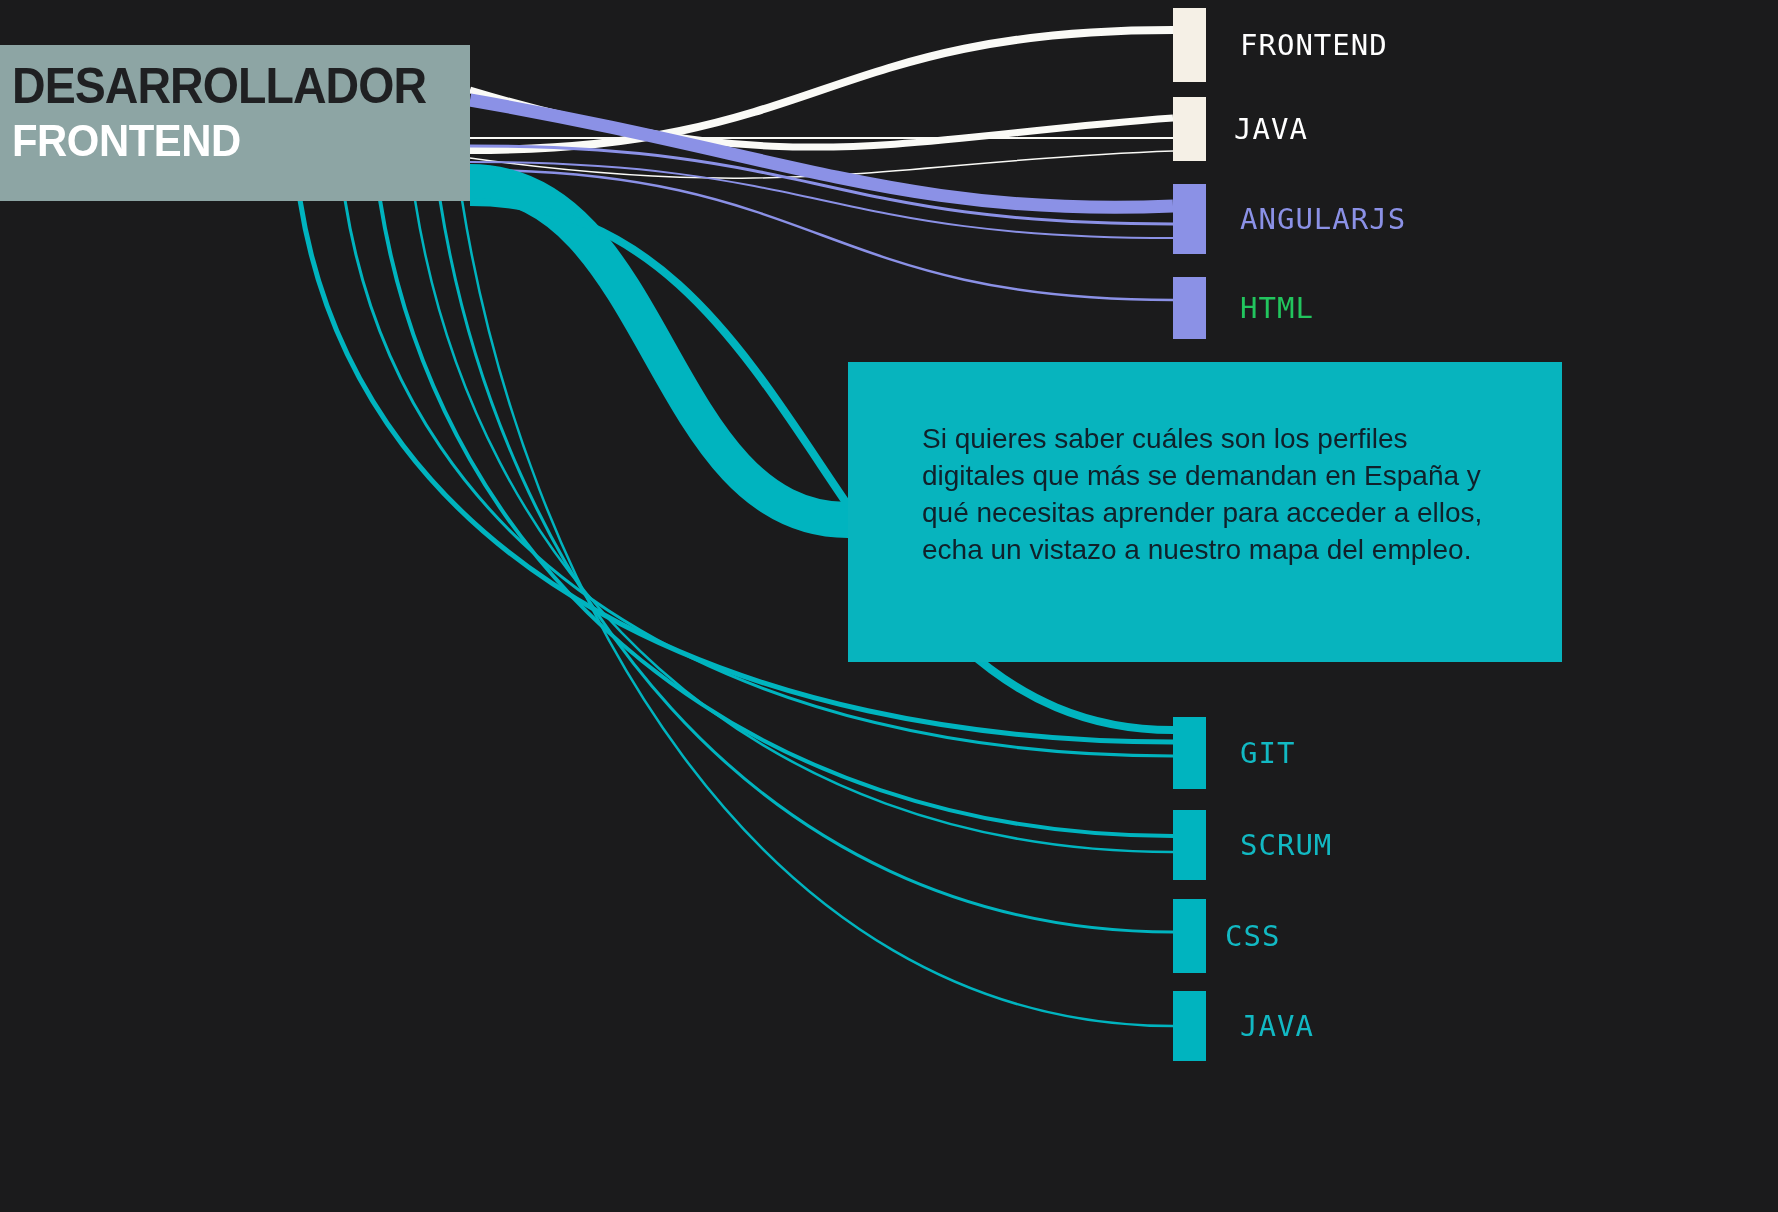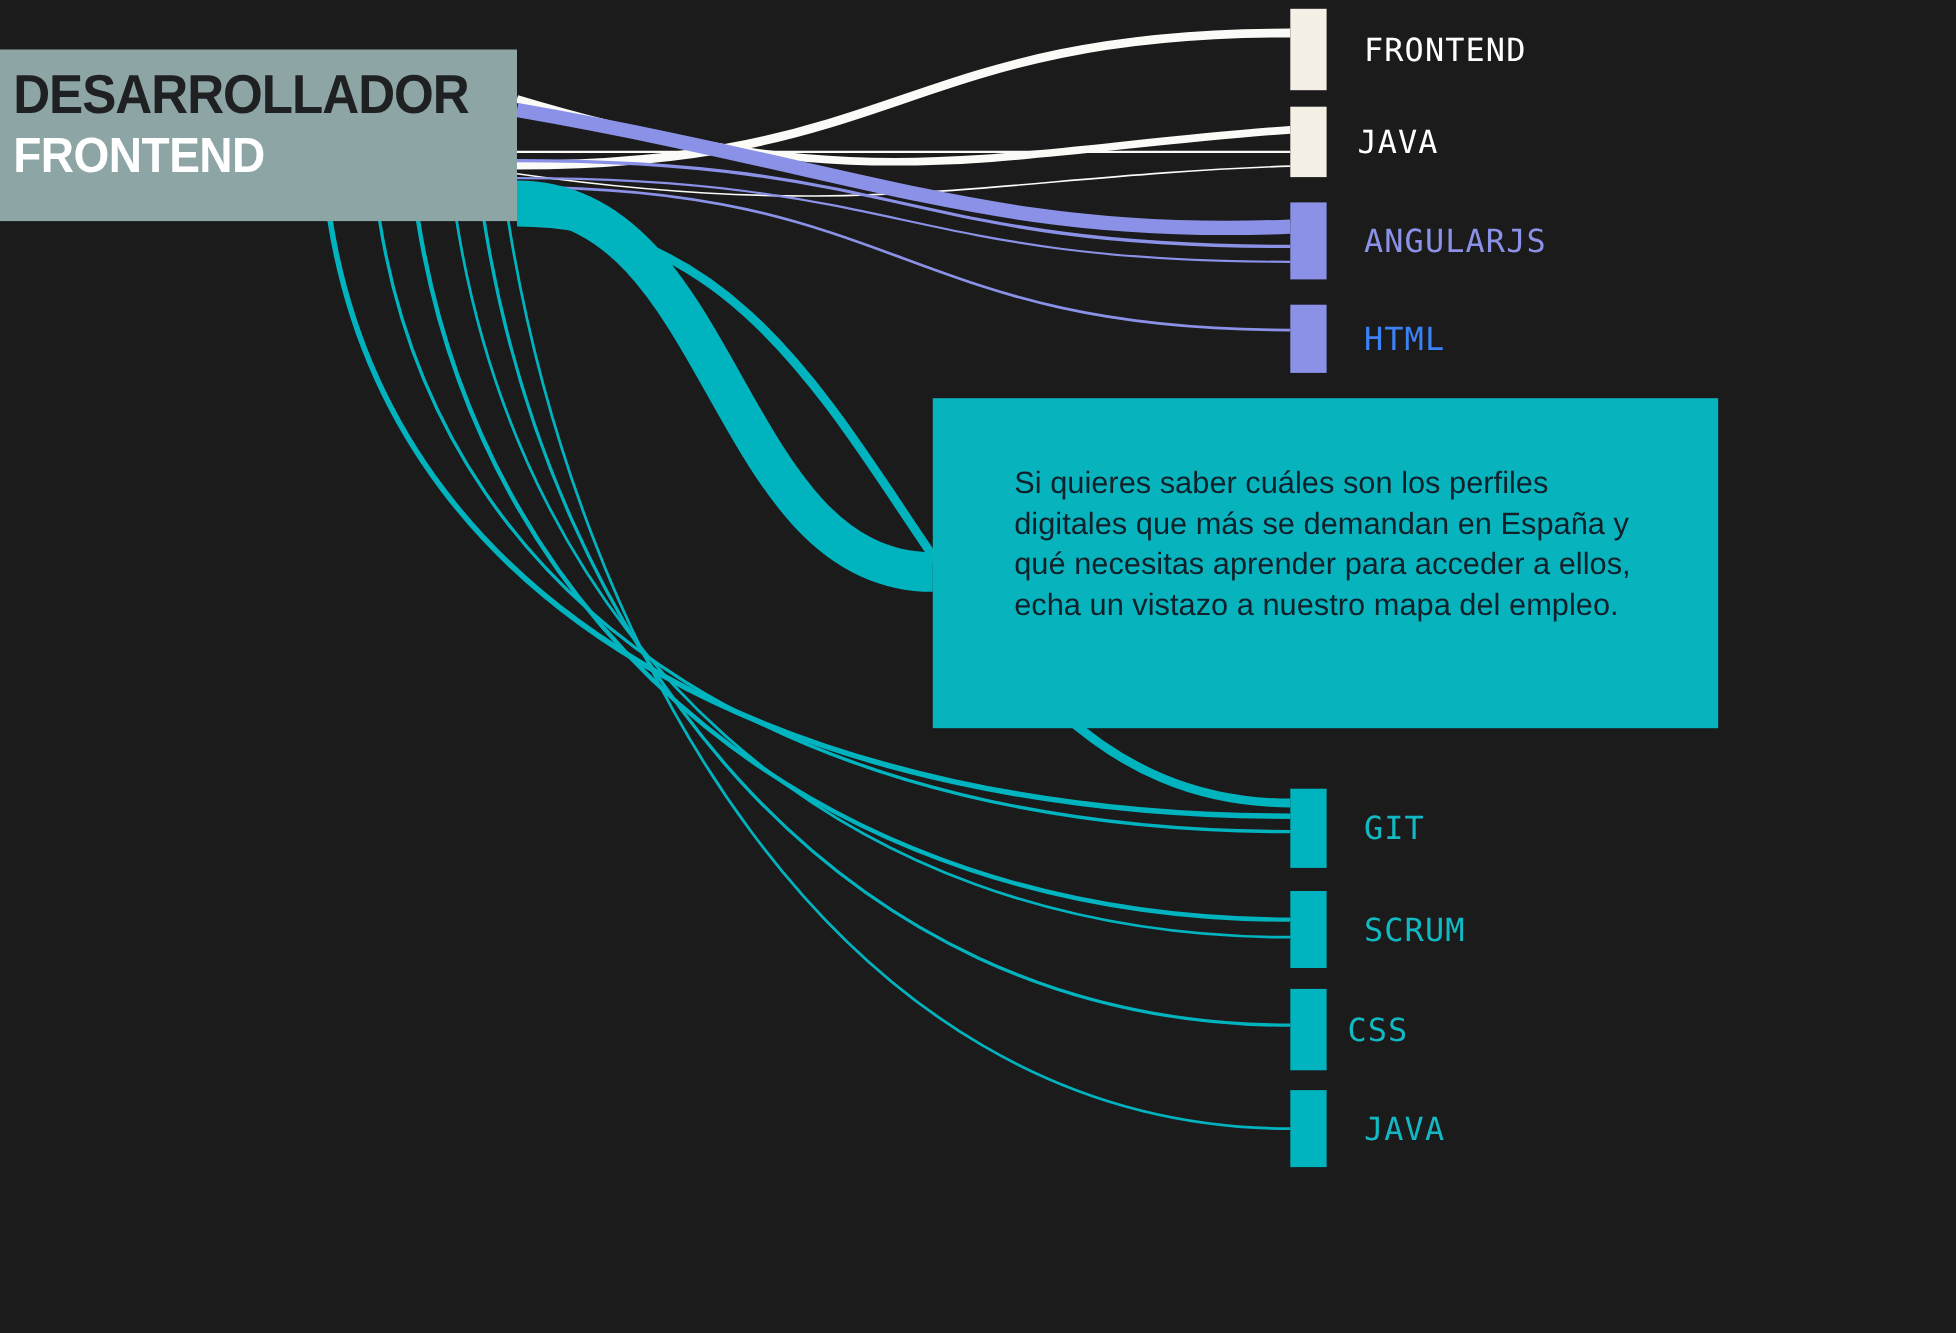--- a/index.html
+++ b/index.html
@@ -78,21 +78,21 @@
   <div class="node" style="left: 1173px; top: 97px; height: 64px;">
     <div class="bar" style="width: 33px; background: rgb(245, 240, 230);"></div>
     <div class="lbl" style="left: 61px; line-height: 64px; color: rgb(255, 255, 255);">JAVA</div>
   </div>
   <div class="node" style="left: 1173px; top: 184px; height: 70px;">
     <div class="bar" style="width: 33px; background: rgb(139, 145, 230);"></div>
     <div class="lbl" style="left: 67px; line-height: 70px; color: rgb(139, 145, 230);">ANGULARJS</div>
   </div>
   <div class="node" style="left: 1173px; top: 277px; height: 62px;">
     <div class="bar" style="width: 33px; background: rgb(139, 145, 230);"></div>
-    <div class="lbl" style="left: 67px; line-height: 62px; color: #3b82f6;">HTML</div>
+    <div class="lbl" style="left: 67px; line-height: 62px; color: #22c55e;">HTML</div>
   </div>
   <div class="node" style="left: 1173px; top: 717px; height: 72px;">
     <div class="bar" style="width: 33px; background: rgb(0, 180, 191);"></div>
     <div class="lbl" style="left: 67px; line-height: 72px; color: rgb(18, 185, 195);">GIT</div>
   </div>
   <div class="node" style="left: 1173px; top: 810px; height: 70px;">
     <div class="bar" style="width: 33px; background: rgb(0, 180, 191);"></div>
     <div class="lbl" style="left: 67px; line-height: 70px; color: rgb(18, 185, 195);">SCRUM</div>
   </div>
   <div class="node" style="left: 1173px; top: 899px; height: 74px;">

